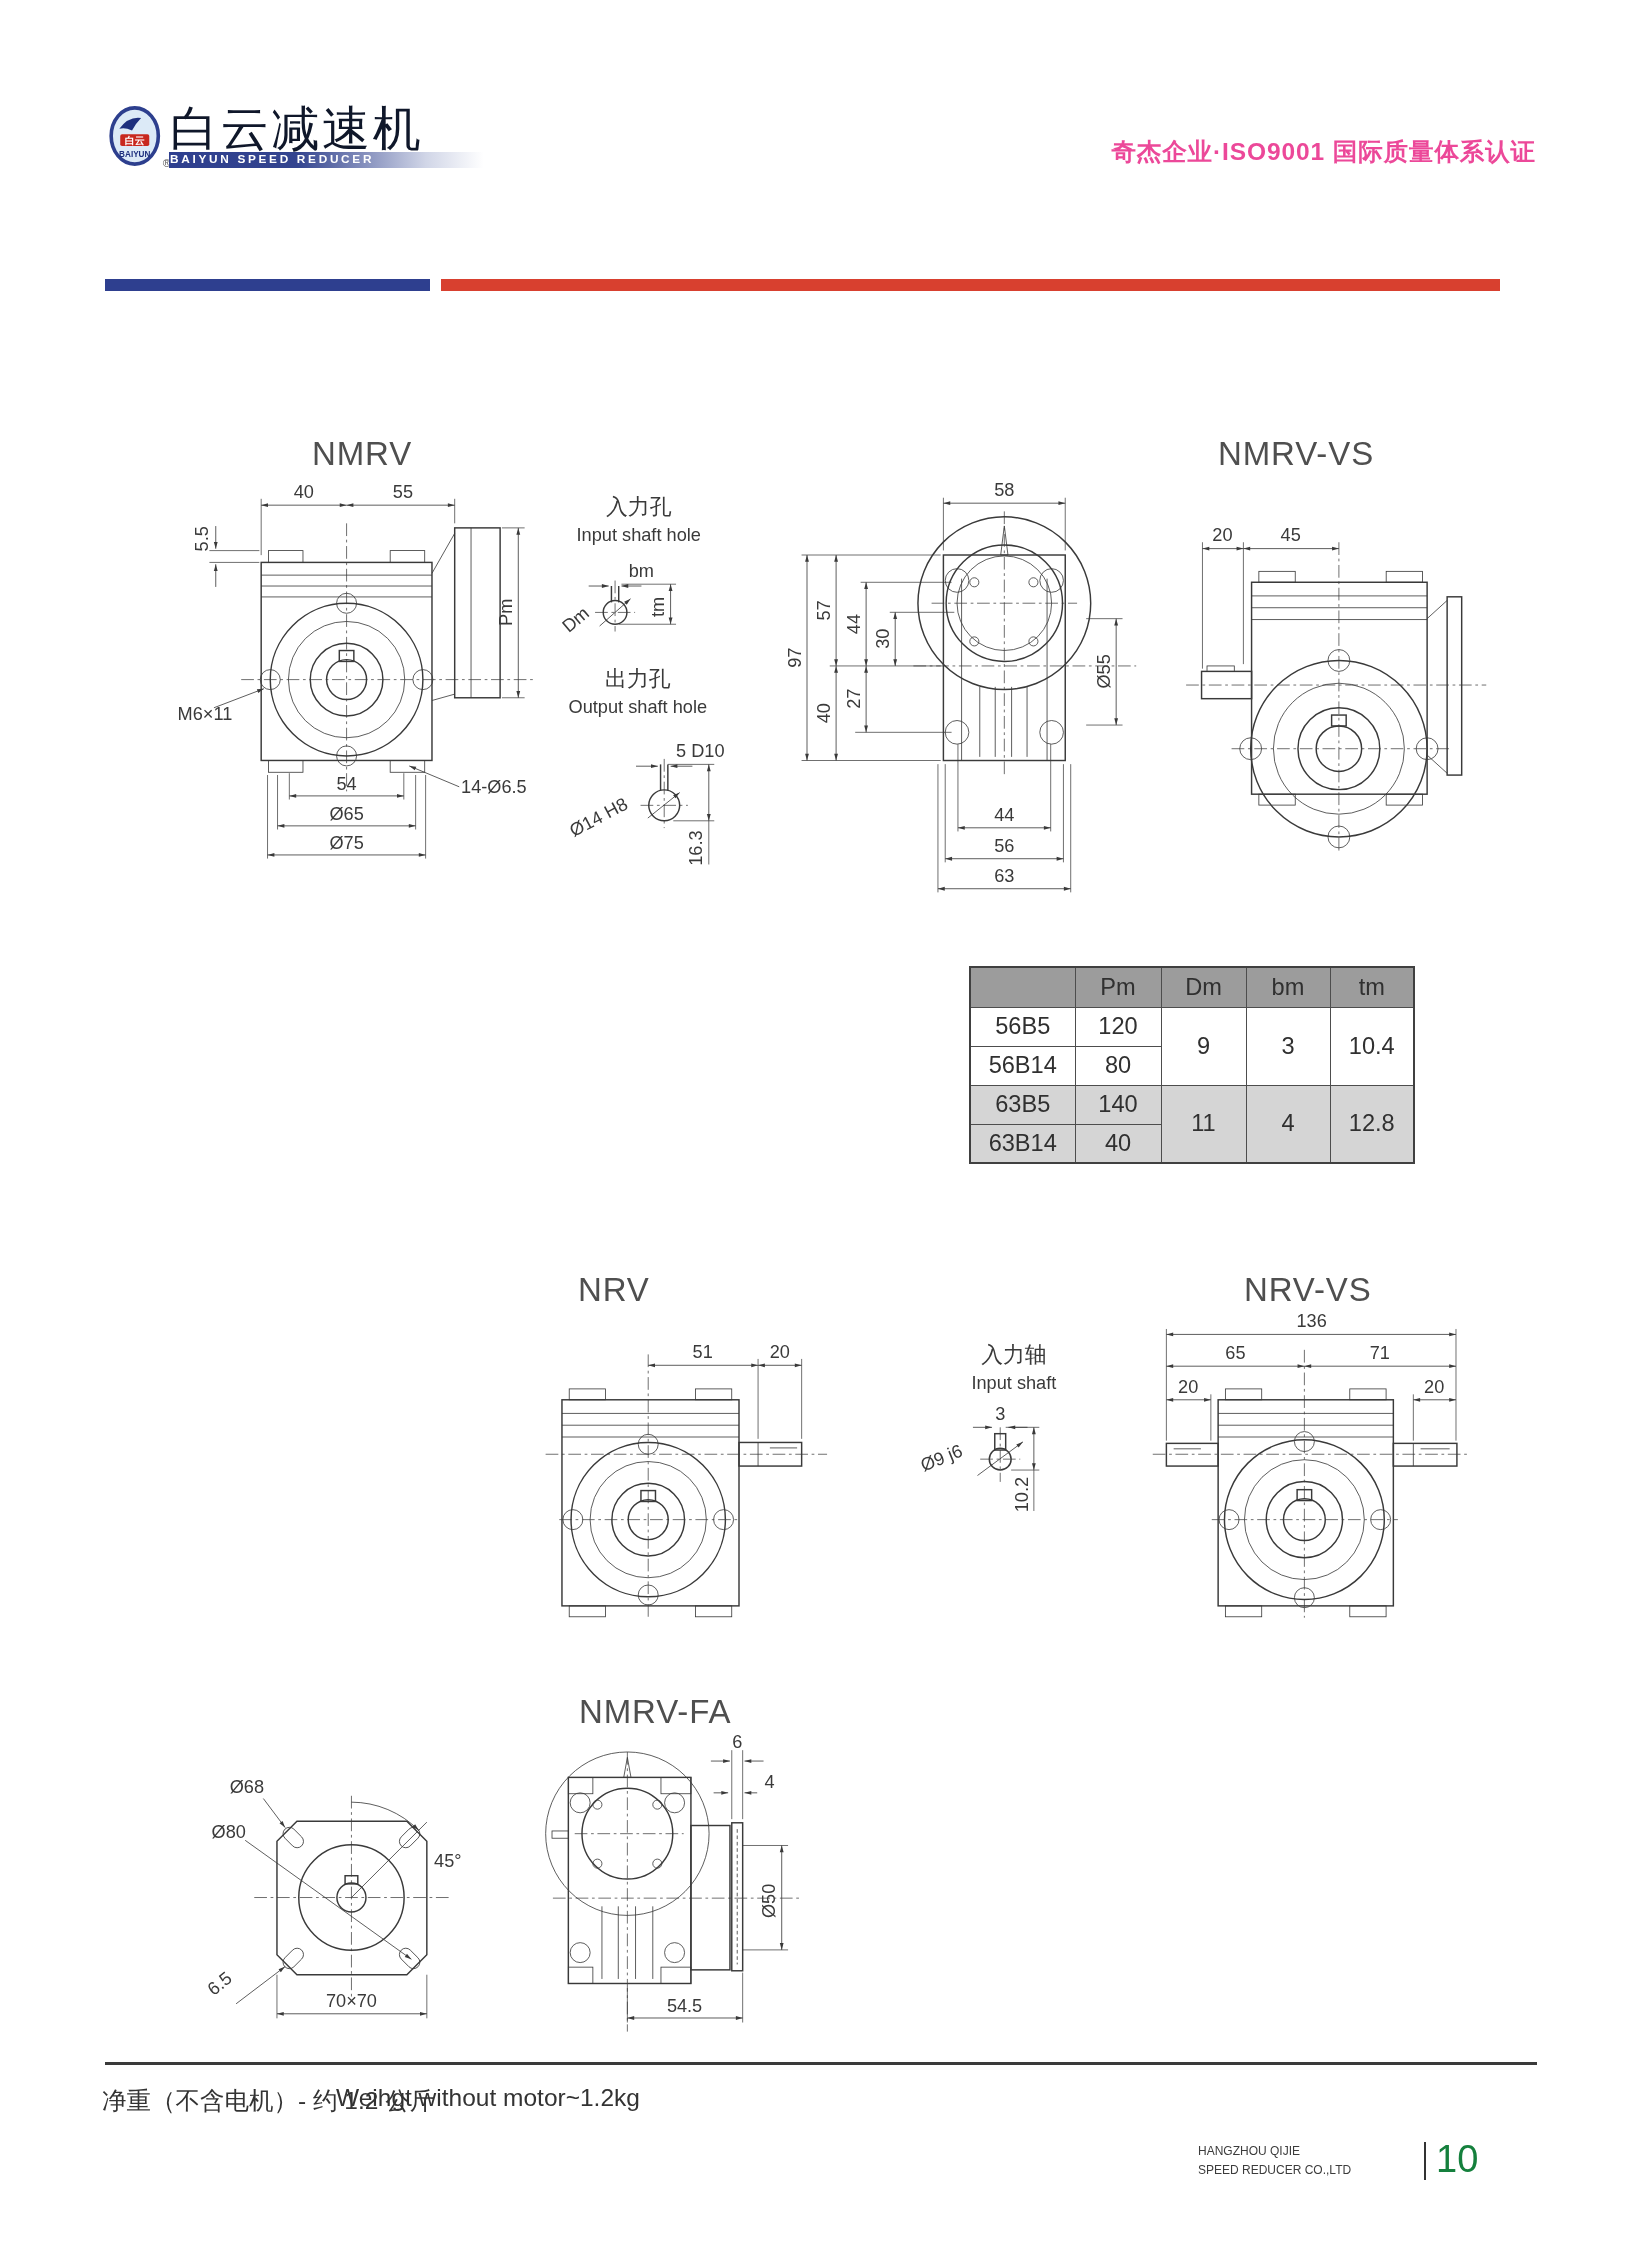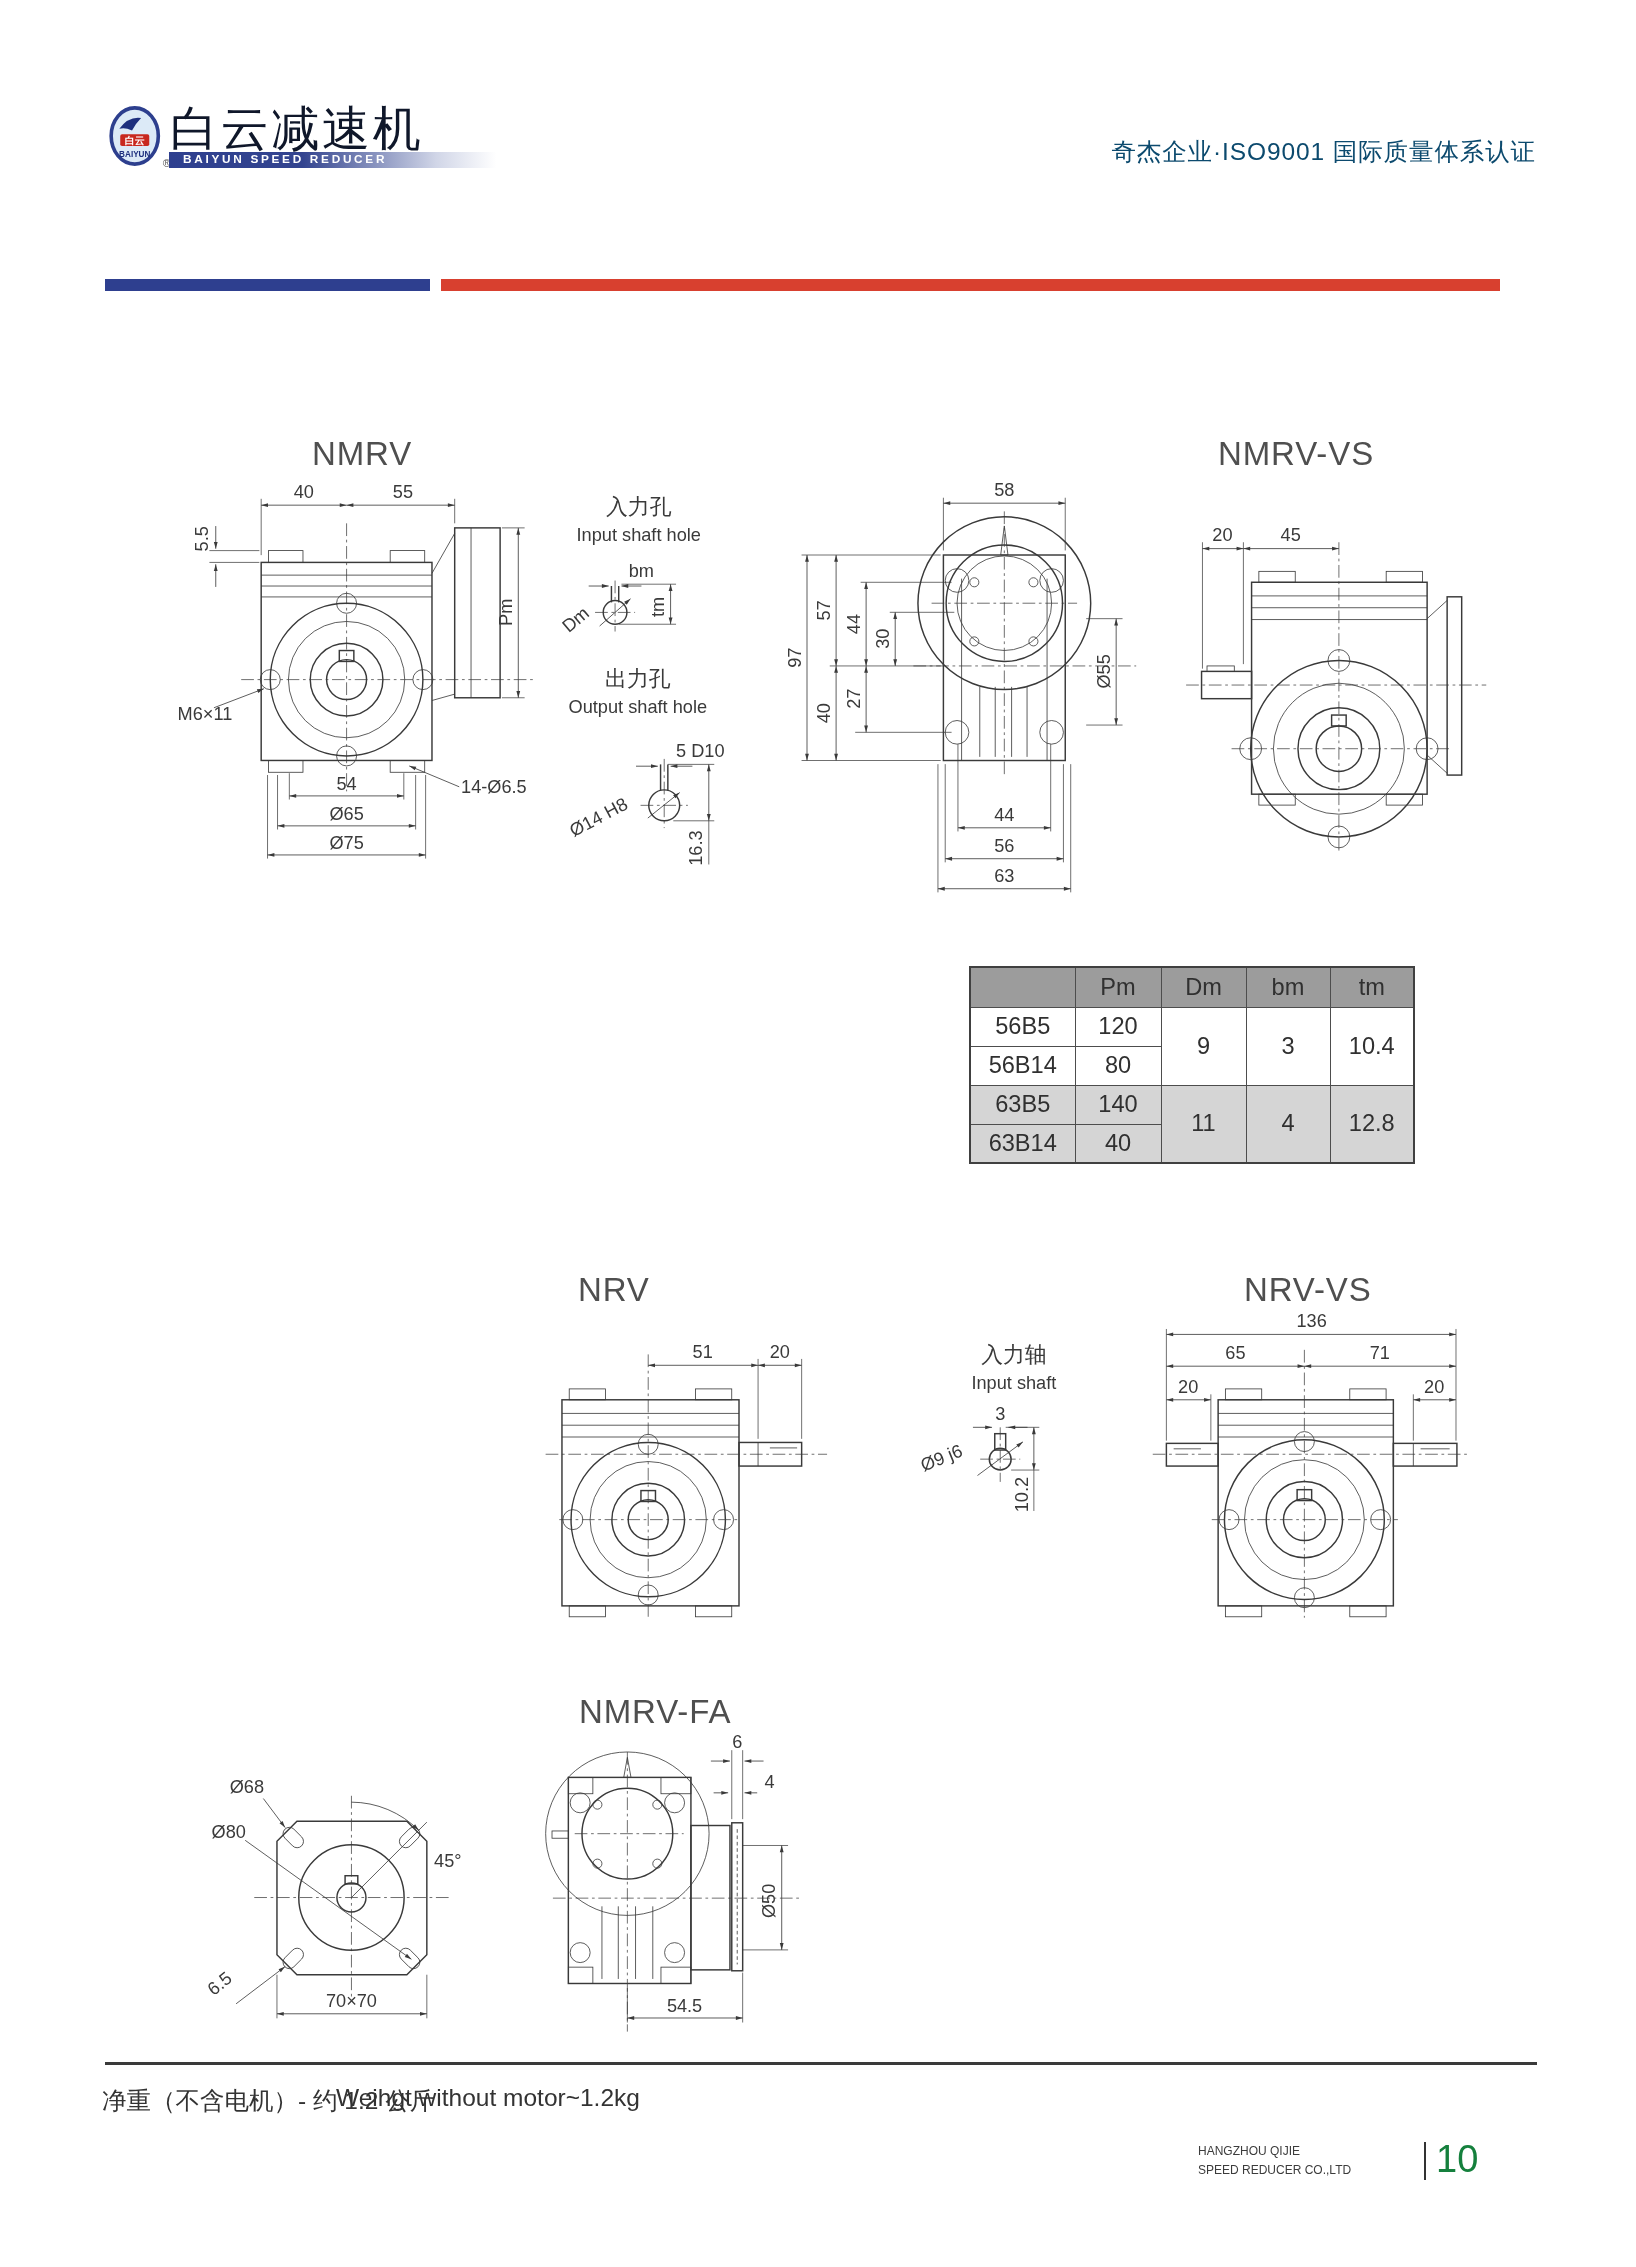--- a/index.html
+++ b/index.html
@@ -2,22 +2,22 @@
 <html style="font-size:14.5px"><head>
 <meta charset="utf-8">
 <style>
   html,body{margin:0;padding:0;background:#fff}
   .page{position:relative;width:1636px;height:2267px;background:#ffffff;
         font-family:"Liberation Sans",sans-serif;color:#3a3a3a;overflow:hidden}
   .abs{position:absolute}
   
   .logo-cn{font-size:48px;font-weight:400;color:#0f172a;letter-spacing:2.7px;line-height:40px}
   .logo-bar{background:linear-gradient(to right,#2e3f8f 0%,#33448f 40%,rgba(70,90,160,.25) 80%,rgba(255,255,255,0) 98%);
-            color:#fff;font-size:11.8px;font-weight:bold;letter-spacing:2.7px;line-height:15.5px;padding-left:14px}
-  .cert{font-size:24.5px;font-weight:normal;color:#0c4a6e;letter-spacing:0.9px;white-space:nowrap}
+            color:#fff;font-size:11.8px;font-weight:bold;letter-spacing:2.7px;line-height:15.5px;padding-left:1px}
+  .cert{font-size:24.5px;font-weight:bold;color:#ec4899;letter-spacing:0.9px;white-space:nowrap}
   
   .sec-title{font-size:36px;font-weight:bold;color:#474747;white-space:nowrap}
   .bar{height:11.8px}
   .banner{background:#2f418c;color:#fff;font-size:27px;font-weight:bold;
           line-height:45px;padding-left:22px;box-shadow:3.6px -3.6px 0 #c8cad2;letter-spacing:0.9px}
   .dtitle{font-size:33px;color:#4f4f4f;letter-spacing:0.9px;white-space:nowrap}
   
   svg.drw{position:absolute;overflow:visible}
   .ol{fill:none;stroke:#3a3a3a;stroke-width:1.6}
   .tl{fill:none;stroke:#3a3a3a;stroke-width:.9}

